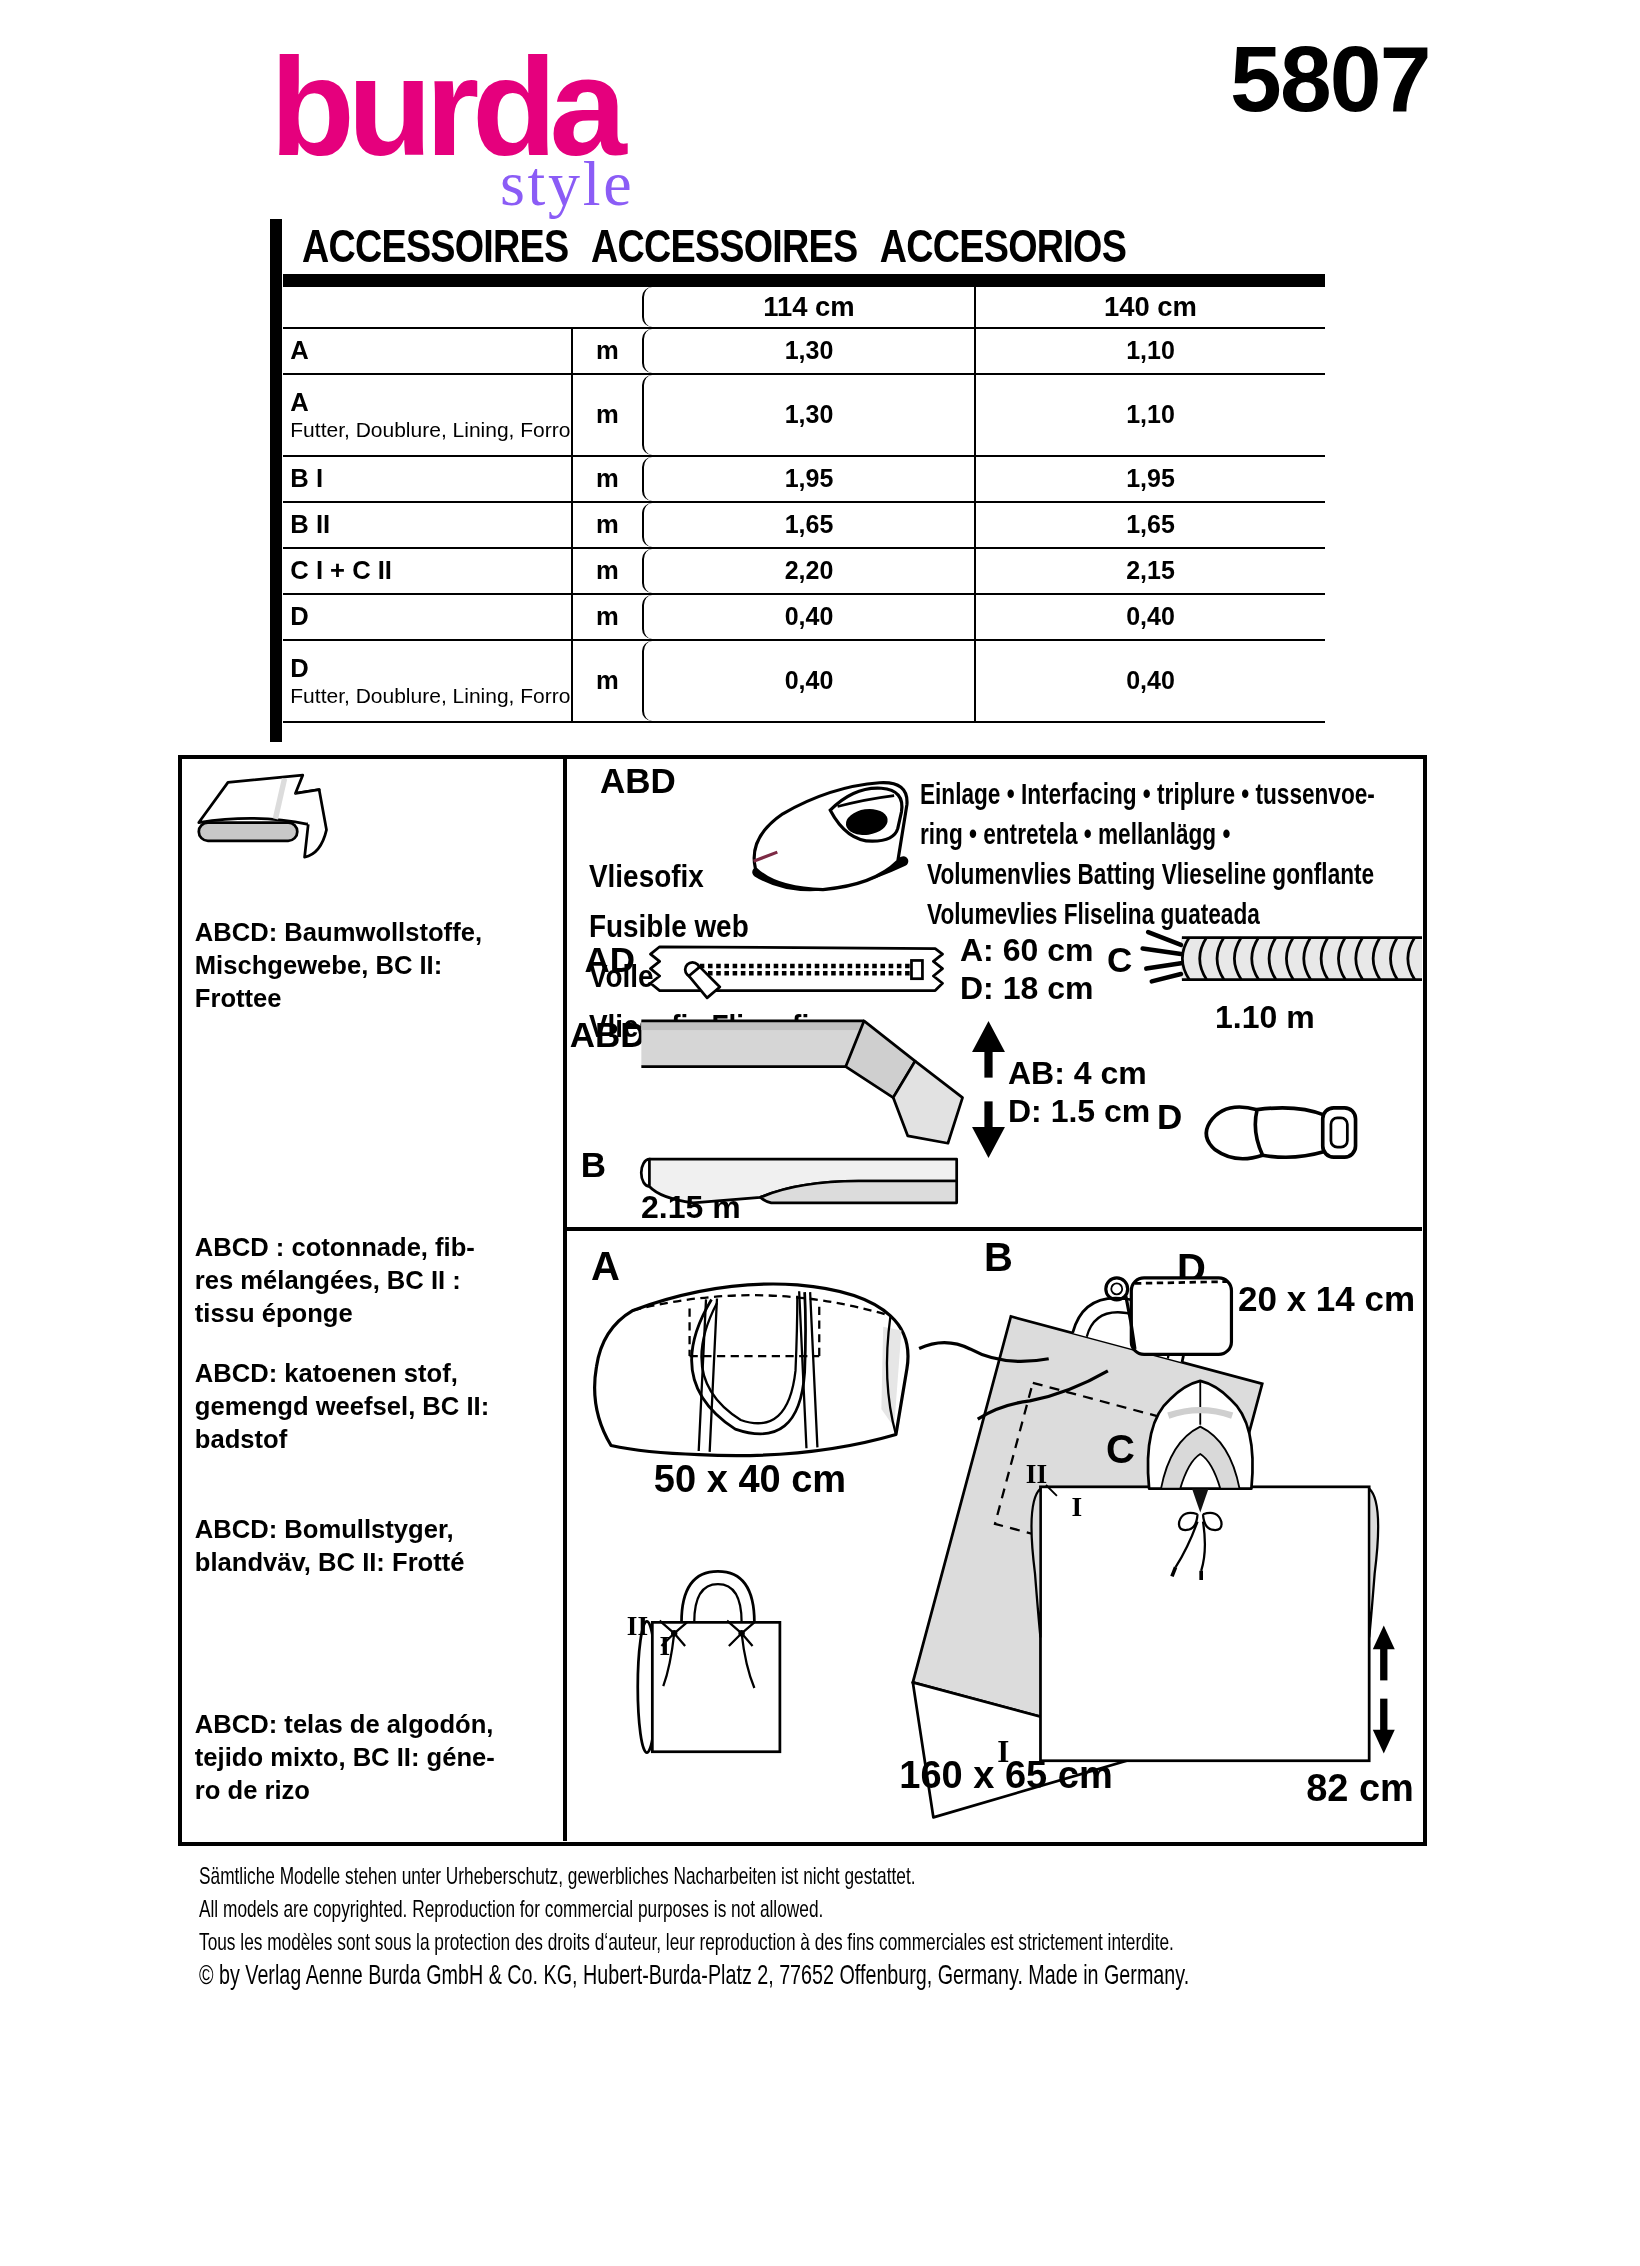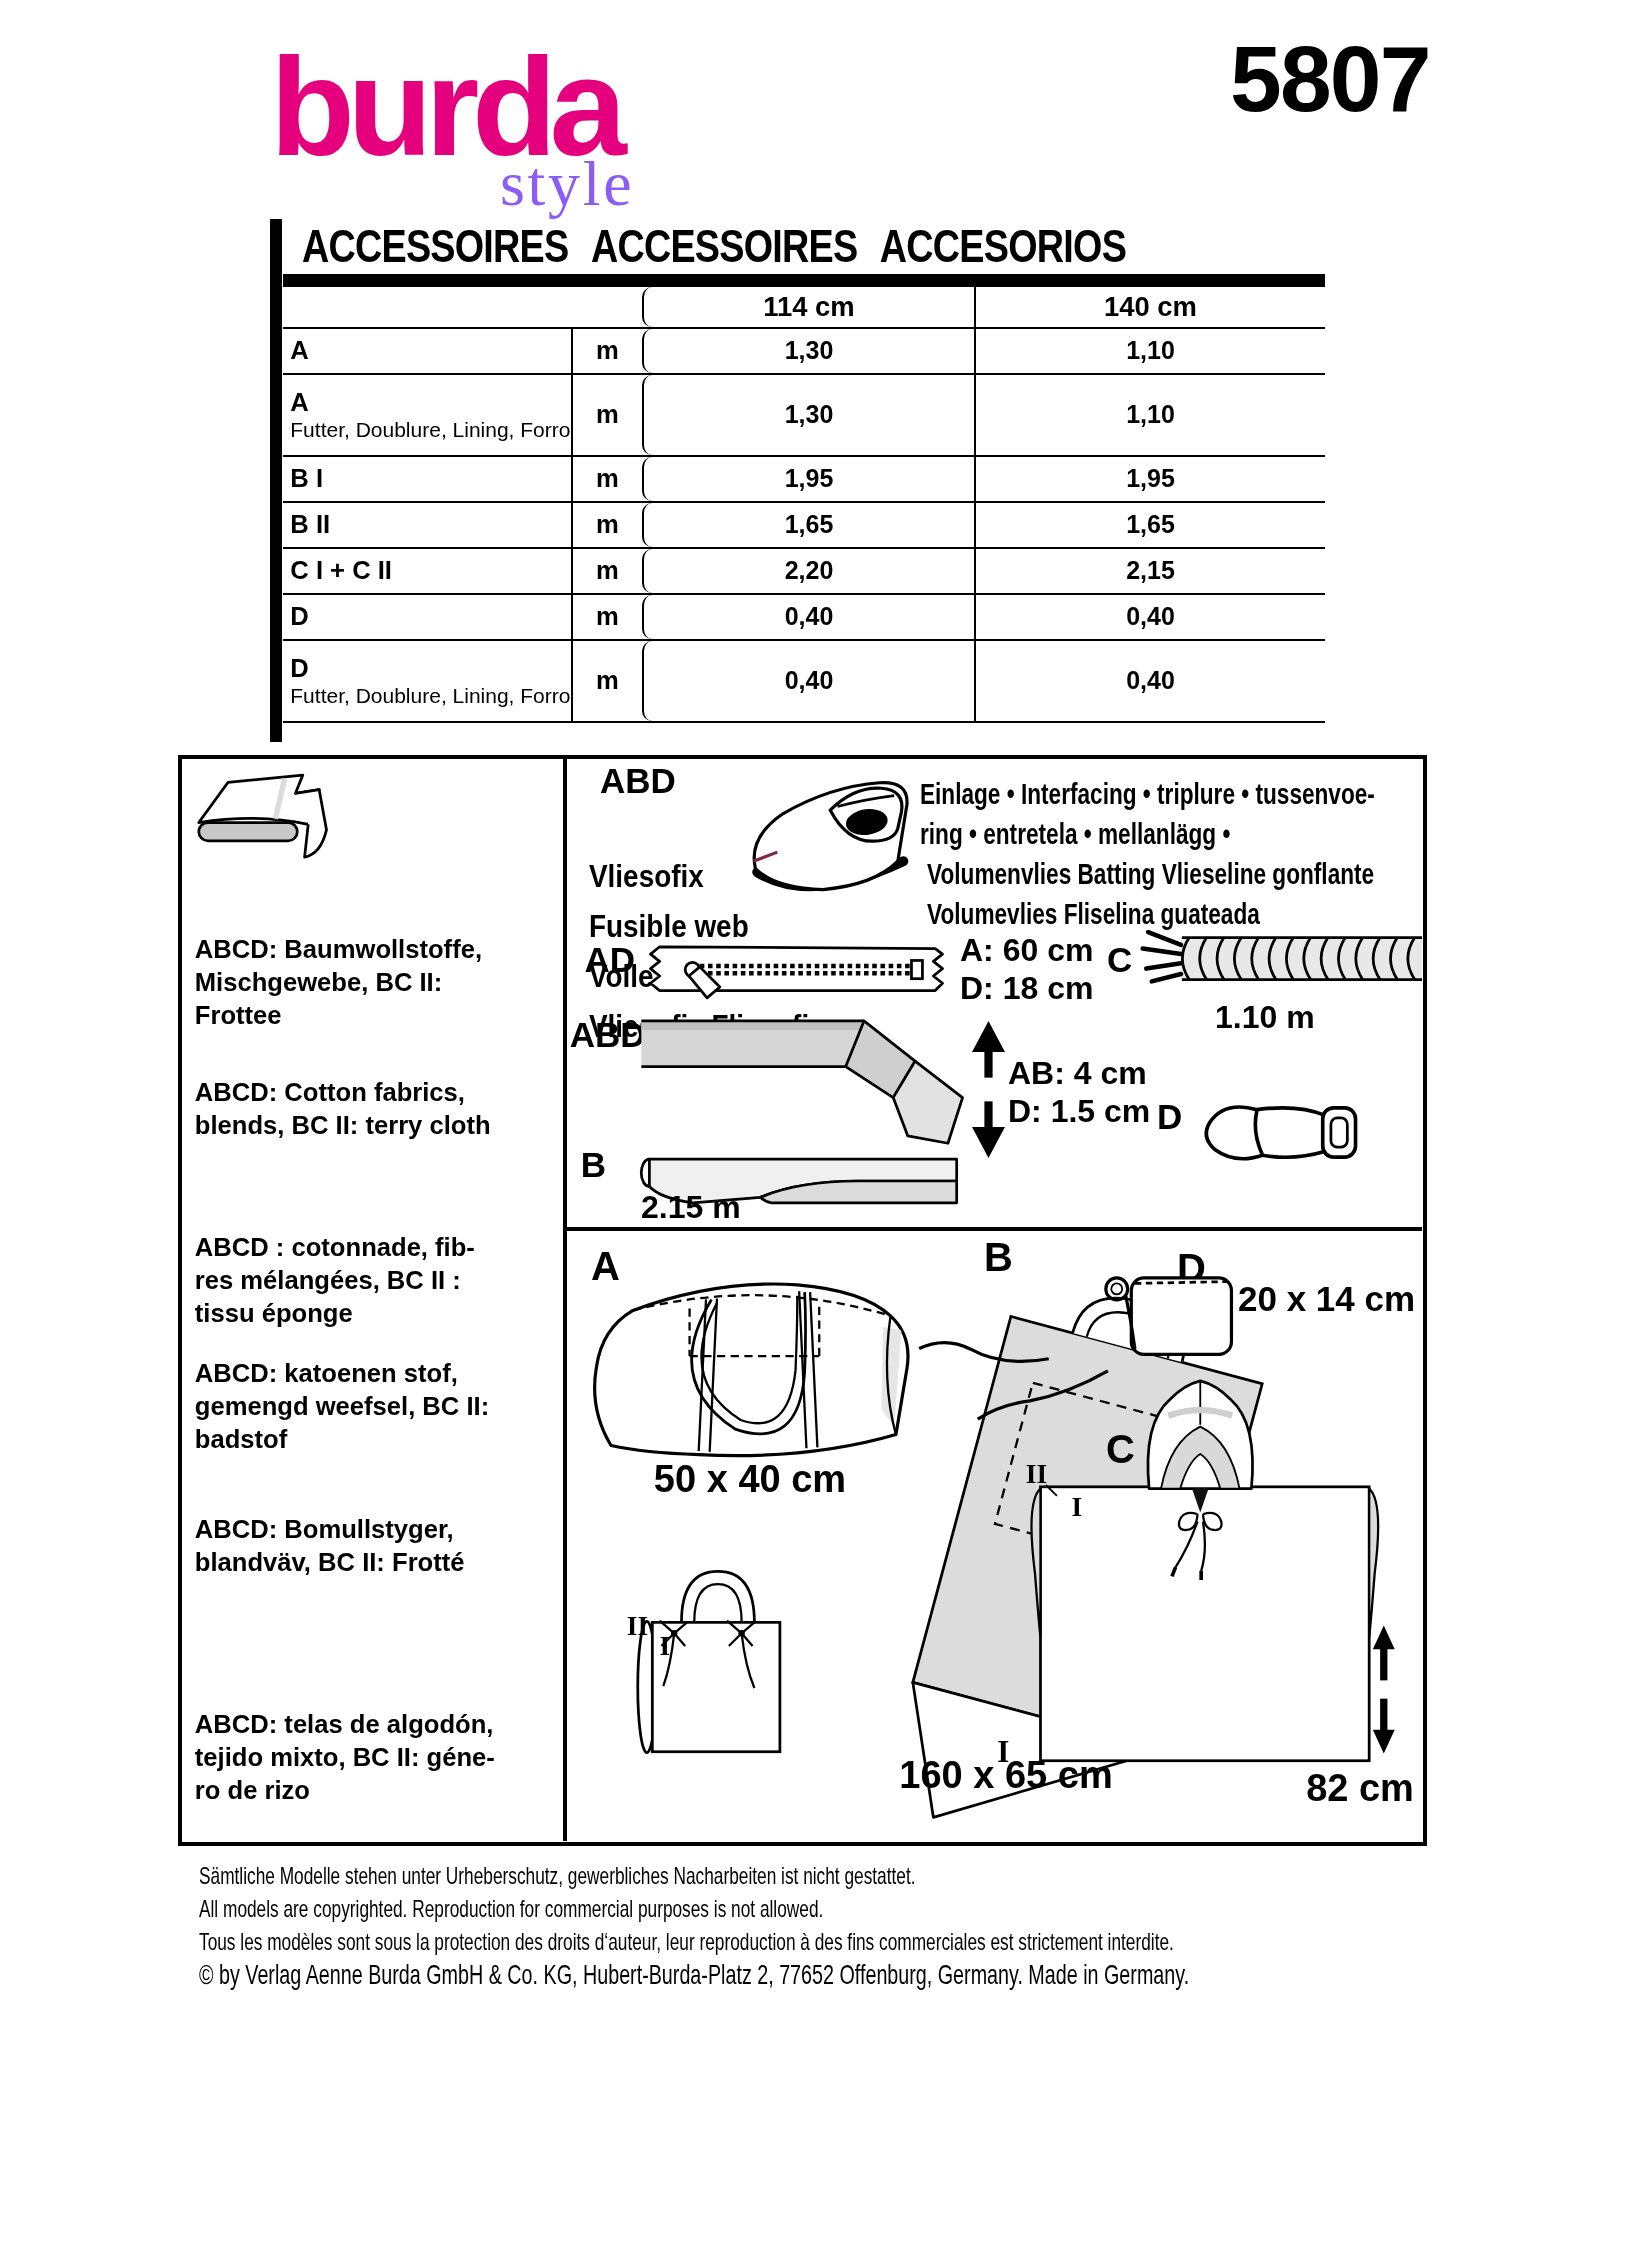--- a/index.html
+++ b/index.html
@@ -144,28 +144,24 @@
     <div class="abs vline"></div>
     <div class="abs hline"></div>
 
     <svg class="abs" style="left:11px;top:7.3px" width="142" height="114" viewBox="0 0 155 125">
       <rect x="6" y="62" width="108" height="20" rx="10" fill="#c8c8c8" stroke="#000" stroke-width="3"></rect>
       <path d="M6 62 L38 18 L120 10 L112 30 L138 26 L126 64 Q70 52 6 62 Z" fill="#fff" stroke="#000" stroke-width="3" stroke-linejoin="round"></path>
       <path d="M112 30 L138 26 L146 70 Q140 96 122 100 L126 64" fill="#fff" stroke="#000" stroke-width="3" stroke-linejoin="round"></path>
       <path d="M100 14 L90 58" stroke="#dcdcdc" stroke-width="6" fill="none"></path>
     </svg>
 
-    <div class="abs fab-note" style="top:174px">
+    <div class="abs fab-note" style="top:157px">
       <span>ABCD: Baumwollstoffe,</span>
         <span>Mischgewebe, BC II:</span>
         <span>Frottee</span>
-    </div>
-    <div class="abs fab-note" style="top:317px">
-      <span>ABCD: Cotton fabrics,</span>
-        <span>blends, BC II: terry cloth</span>
     </div>
     <div class="abs fab-note" style="top:472px">
       <span>ABCD : cotonnade, fib-</span>
         <span>res mélangées, BC II :</span>
         <span>tissu éponge</span>
     </div>
     <div class="abs fab-note" style="top:598px">
       <span>ABCD: katoenen stof,</span>
         <span>gemengd weefsel, BC II:</span>
         <span>badstof</span>

